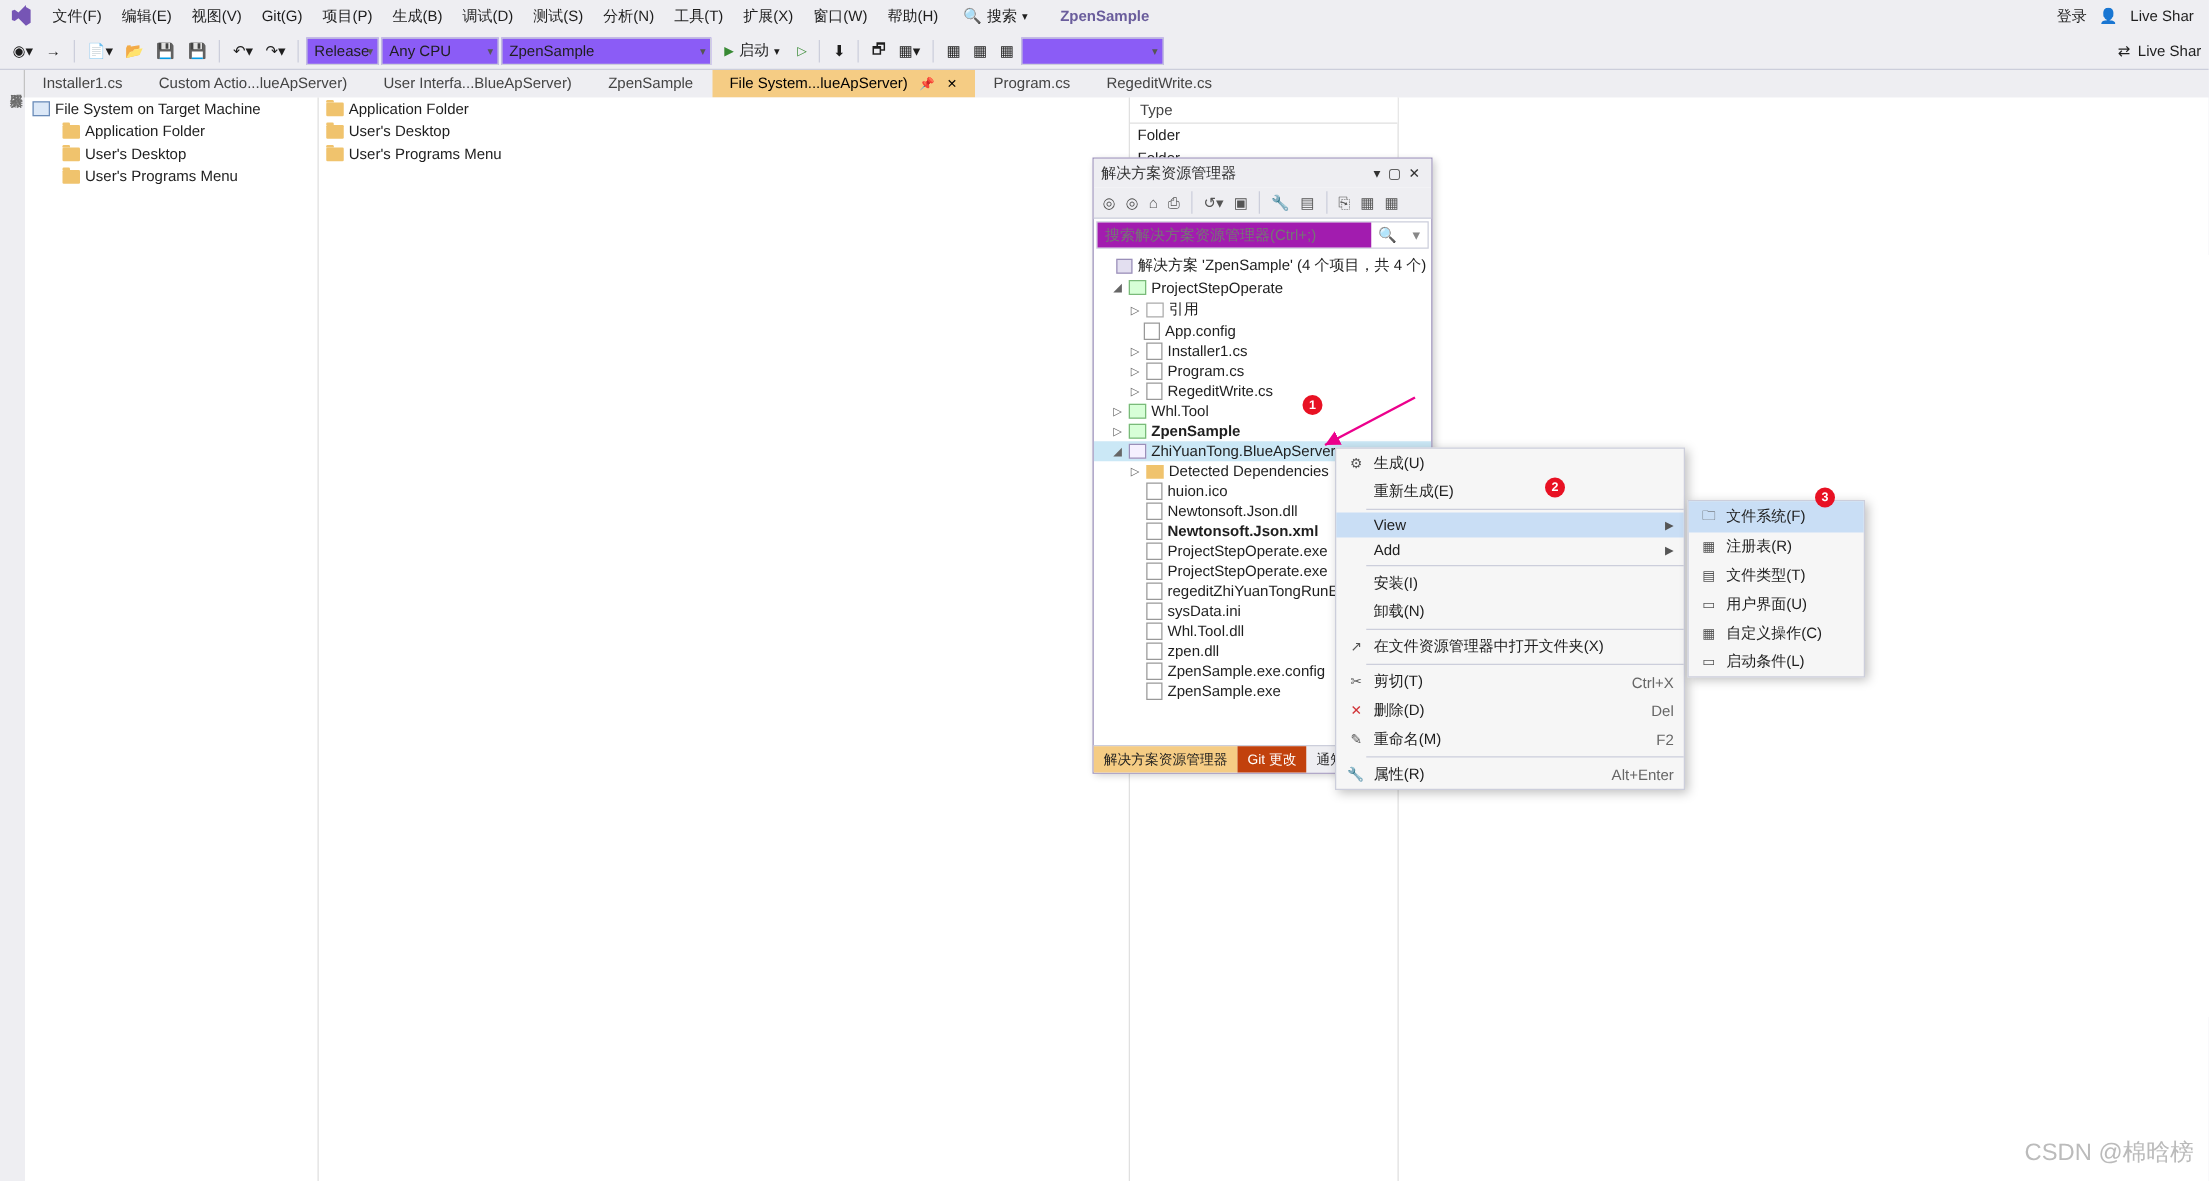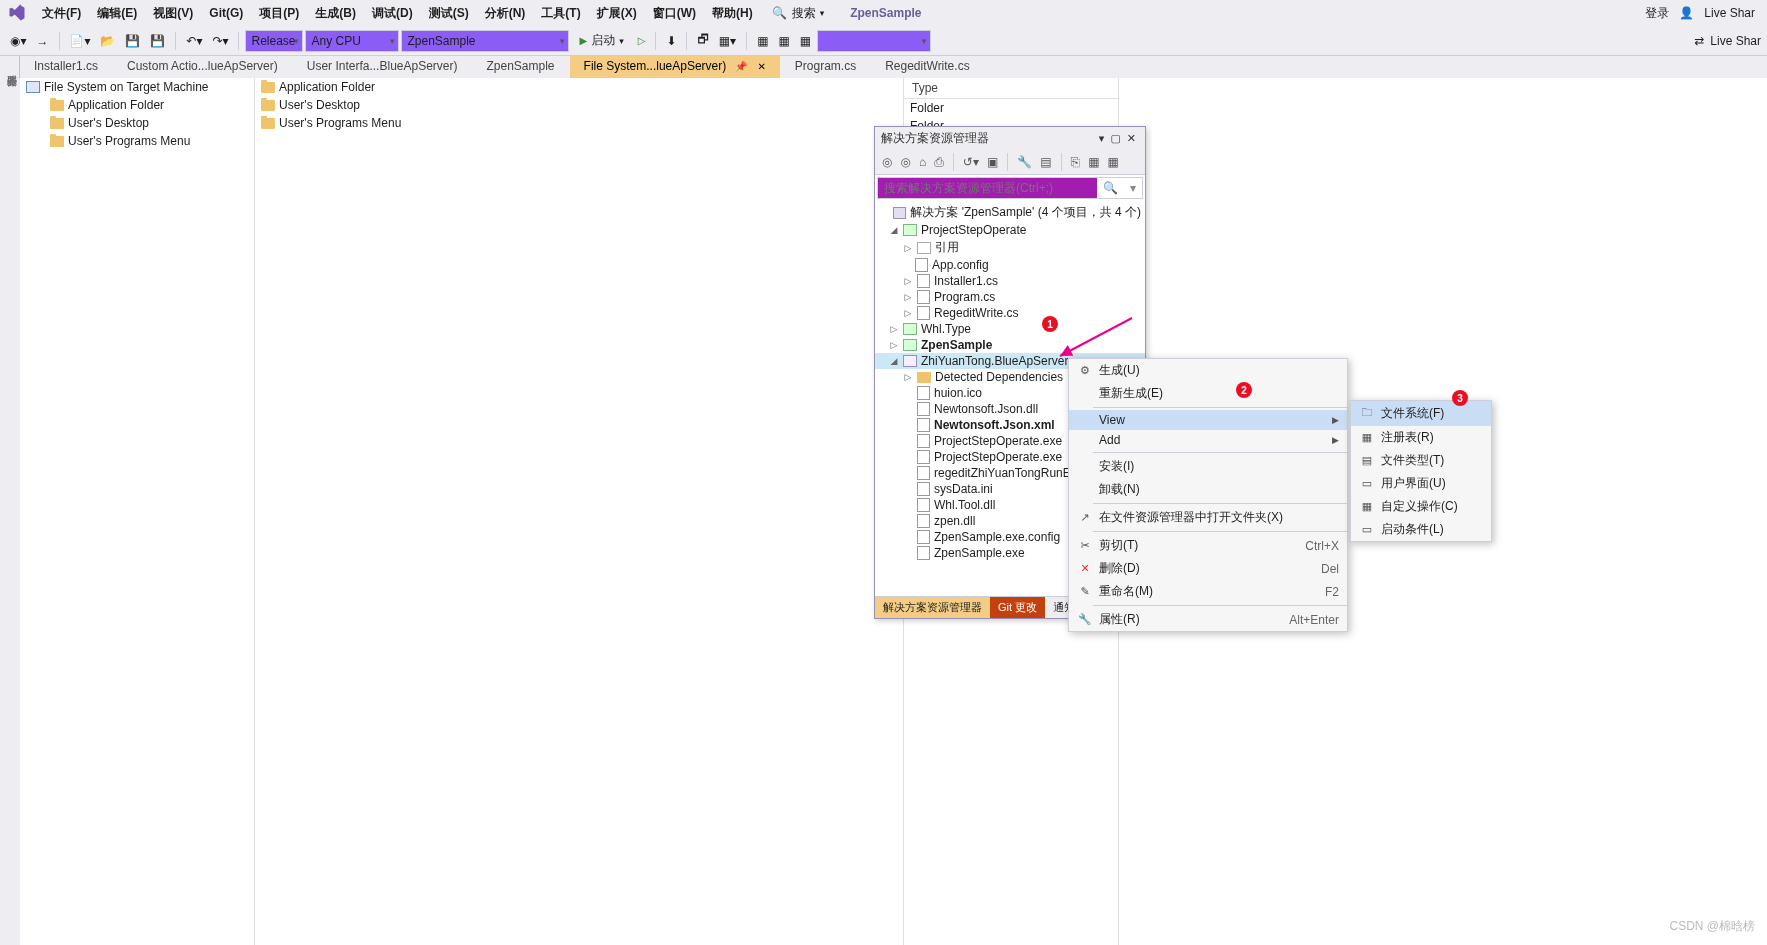--- a/index.html
+++ b/index.html
@@ -1,21 +1,21 @@
 <!DOCTYPE html>
 <html><head>
 <meta charset="utf-8">
 <style>
 * { box-sizing: border-box; margin: 0; padding: 0; font-family: "Microsoft YaHei", "Segoe UI", sans-serif; font-size: 12px; }
 body { background: #eeeef2; color: #1e1e1e; width: 1767px; height: 945px; overflow: hidden; position: relative; }
 
 
 .menubar { display: flex; align-items: center; height: 26px; background: #eeeef2; padding: 0 4px; }
 .menubar .vs-icon { width: 18px; height: 18px; margin: 0 8px 0 4px; }
-.menubar .menu-item { padding: 3px 8px; cursor: default; font-weight: bold; }
+.menubar .menu-item { padding: 3px 8px; cursor: default; }
 .menubar .spacer { flex: 1; }
 .menubar .search-combo { display: flex; align-items: center; padding: 2px 6px; margin-left: 6px; }
 .menubar .app-title { color: #6a5d9c; margin-left: 20px; font-weight: 600; }
 .menubar .right-group { display: flex; align-items: center; gap: 10px; margin-right: 8px; }
 
 
 .toolbar { display: flex; align-items: center; height: 30px; background: #eeeef2; padding: 0 6px; gap: 2px; border-bottom: 1px solid #cccedb; }
 .tb-sep { width: 1px; height: 18px; background: #cccedb; margin: 0 4px; }
 .tb-btn { padding: 3px 4px; display: inline-flex; align-items: center; }
 .tb-drop { background: #8b5cf6; border: 1px solid #cccedb; height: 22px; padding: 0 20px 0 5px; display: inline-flex; align-items: center; position: relative; }
@@ -81,21 +81,21 @@
 .ctx-sep { height: 1px; background: #cccedb; margin: 2px 0 2px 24px; }
 .ctx-item .arrow { font-size: 9px; color: #555; }
 
 .ctxmenu.main-ctx { left: 1068px; top: 358px; width: 280px; }
 .ctxmenu.sub-ctx { left: 1350px; top: 400px; width: 142px; }
 
 
 .anno-circle { position: absolute; width: 16px; height: 16px; background: #e81123; color: #fff; border-radius: 50%; font-size: 10px; display: flex; align-items: center; justify-content: center; font-weight: bold; }
 .anno-arrow { position: absolute; }
 
-.watermark { position: absolute; right: 12px; bottom: 10px; color: #bbb; font-size: 12px; }
+.watermark { position: absolute; right: 12px; bottom: 10px; color: #bbb; font-size: 19px; }
 </style>
 </head>
 <body>
 
 <div class="menubar">
   <svg class="vs-icon" viewBox="0 0 24 24">
       <path fill="#7655b5" d="M17 2l5 3v14l-5 3-8-8-4 3-3-1V6l3-1 4 3 8-8z"></path>
     </svg>
   <div class="menu-item">文件(F)</div>
   <div class="menu-item">编辑(E)</div>
@@ -281,21 +281,21 @@
         <span>Program.cs</span>
       </div>
     <div class="node" style="padding-left:28px">
         <span class="exp">▷</span>
         <span class="fileico csico"></span>
         <span>RegeditWrite.cs</span>
       </div>
     <div class="node" style="padding-left:14px">
         <span class="exp">▷</span>
         <span class="prjico csico"></span>
-        <span>Whl.Type</span>
+        <span>Whl.Tool</span>
       </div>
     <div class="node" style="padding-left:14px">
         <span class="exp">▷</span>
         <span class="prjico csico"></span>
         <b>ZpenSample</b>
       </div>
     <div class="node selected" style="padding-left:14px">
         <span class="exp">◢</span>
         <span class="prjico" style="background:#f5f0ff;border:1px solid #9a8fb9"></span>
         <span>ZhiYuanTong.BlueApServer</span>

